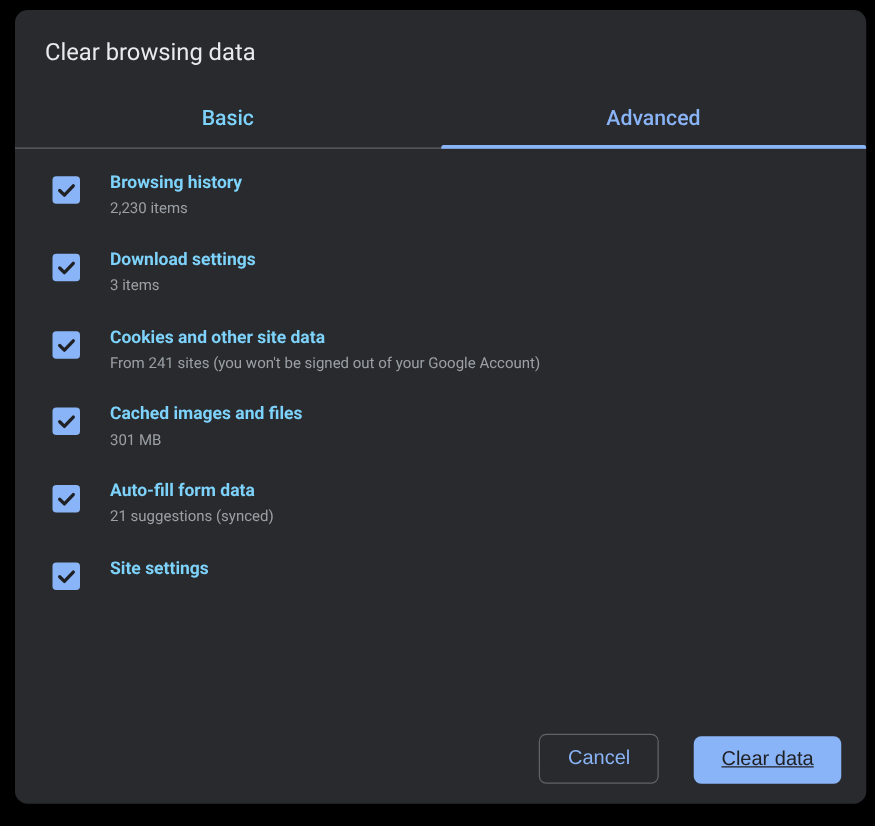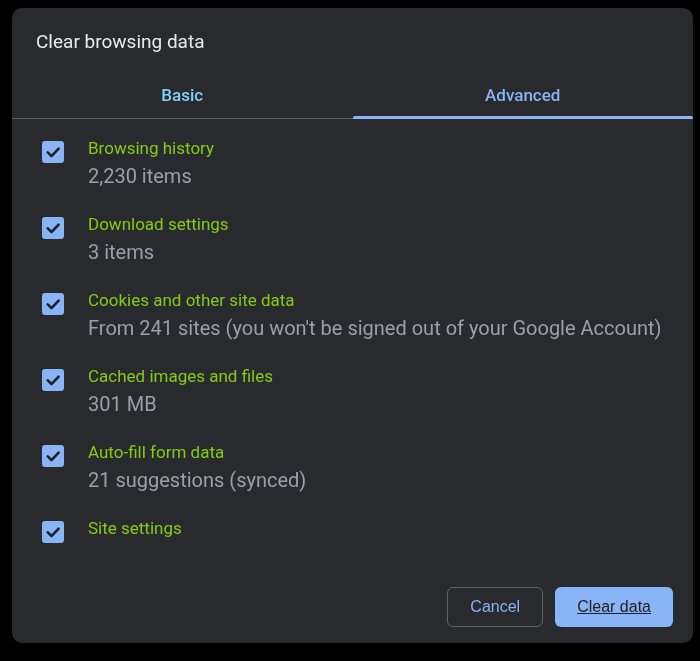--- a/index.html
+++ b/index.html
@@ -95,44 +95,46 @@
   .checkbox svg {
     width: 18px;
     height: 18px;
   }
   .option-text {
     flex: 1;
     display: flex;
     flex-direction: column;
   }
   .option-title {
-    color: #84cc16;
-    font-size: 17px;
+    color: #7dd3fc;
+    font-size: 14px;
     line-height: 1.3;
     margin-bottom: 4px;
+    font-weight: bold;
   }
   .option-sub {
     color: #9aa0a6;
-    font-size: 20px;
+    font-size: 12px;
     line-height: 1.3;
   }
   .bottom-fade {
     position: absolute;
     left: 0;
     right: 0;
     bottom: 0;
     height: 28px;
     background: linear-gradient(to bottom, rgba(41,42,45,0) 0%, #292a2d 80%);
     pointer-events: none;
   }
   .footer {
     display: flex;
     justify-content: flex-end;
     padding: 16px 20px 16px 5px;
-    gap: 12px;
+    gap: 28px;
+    align-items: flex-end;
   }
   .btn {
     padding: 10px 22px;
     border-radius: 6px;
     font-size: 16px;
     font-weight: 500;
     cursor: pointer;
     border: none;
   }
   .btn-cancel {

